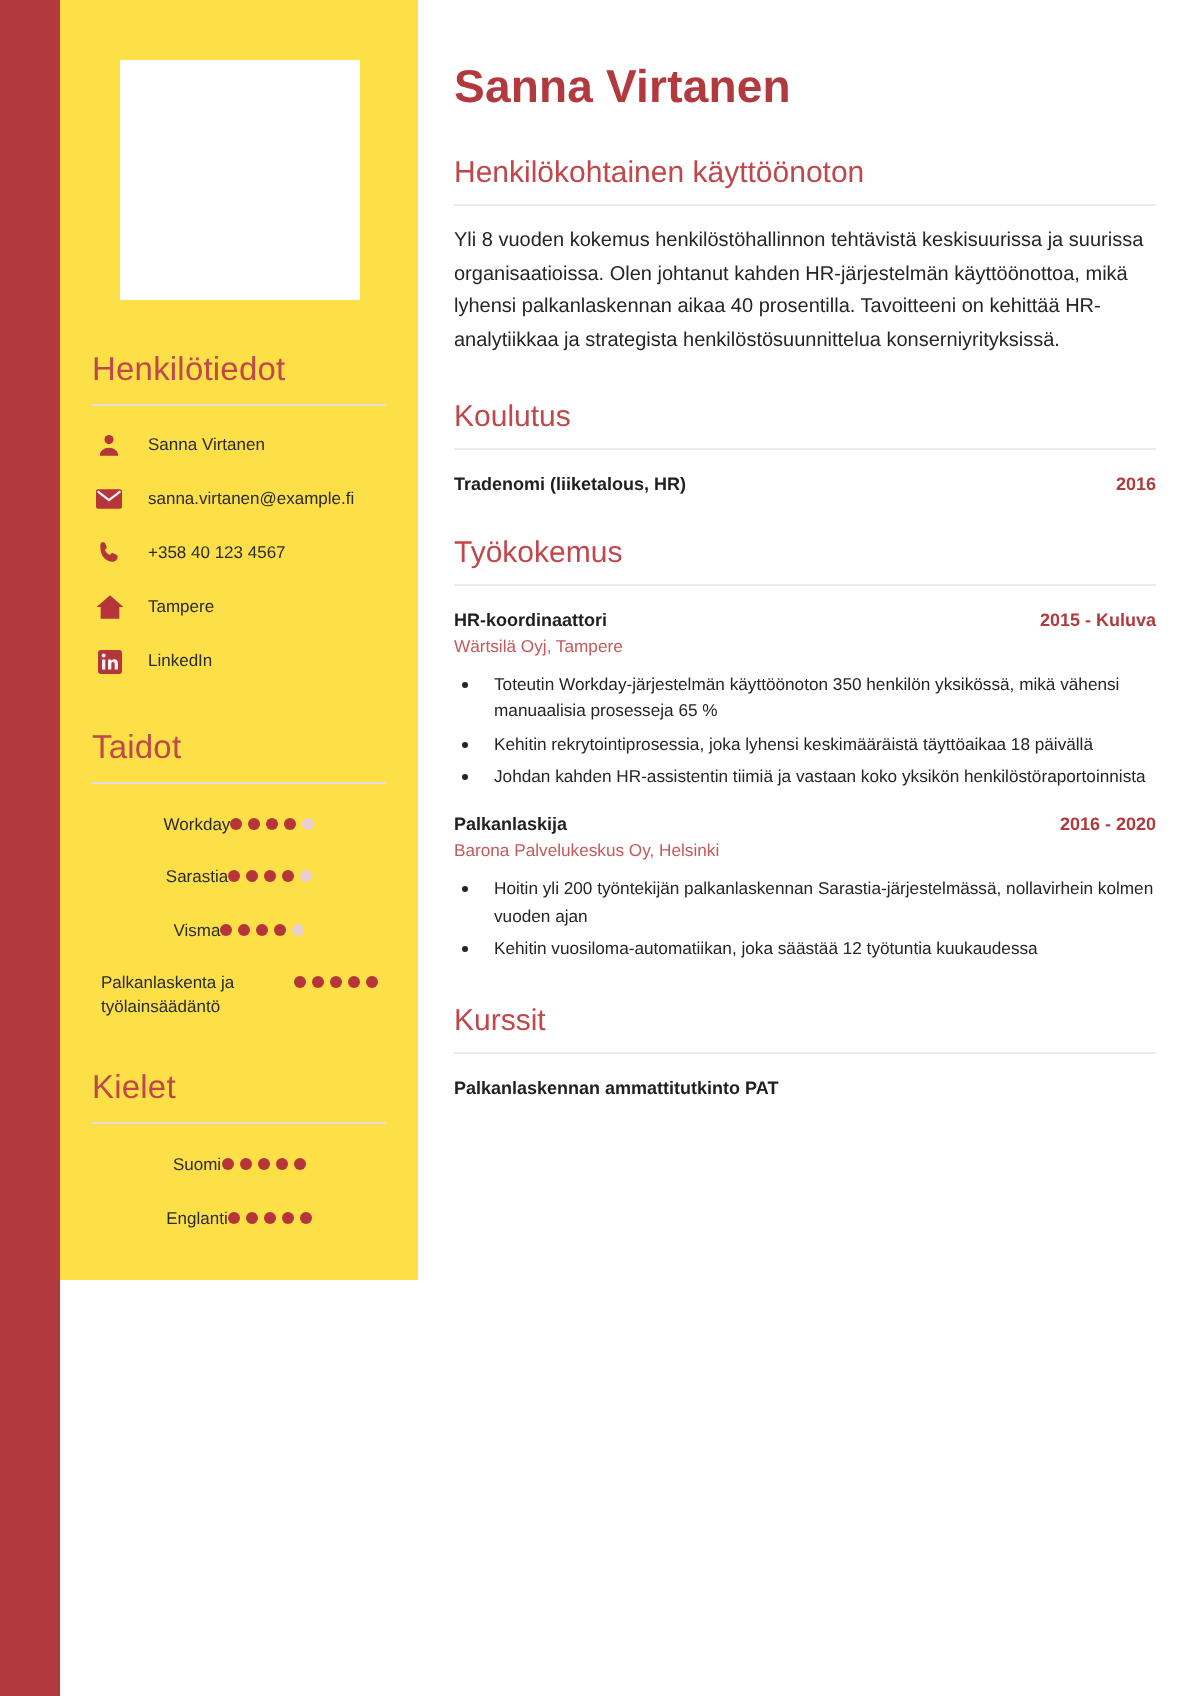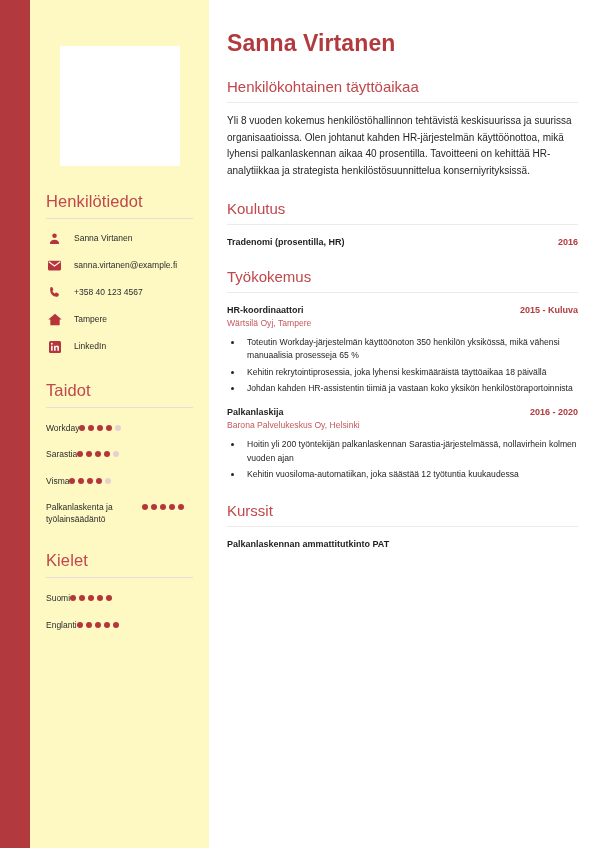--- a/index.html
+++ b/index.html
@@ -25,23 +25,23 @@
     width: 30px;
     height: 848px;
     background: #b23a3e;
     flex: 0 0 30px;
   }
 
   
   .sidebar {
     width: 179px;
     flex: 0 0 179px;
-    height: 848px;
-    background: #fef9c3;
-    padding: 16px 16px;
+    height: 640px;
+    background: #fde047;
+    padding: 0 16px;
   }
 
   .photo {
     width: 120px;
     height: 120px;
     background: #ffffff;
     margin: 30px 0 0 14px;
   }
 
   .side-heading {
@@ -79,21 +79,21 @@
     font-size: 8.5px;
     color: #2b2b2b;
     line-height: 1.2;
   }
 
   
   .rate-list { margin-top: 11px; }
   .rate-row {
     display: flex;
     align-items: flex-start;
-    justify-content: flex-start;
+    justify-content: center;
     margin-bottom: 10px;
     margin-top: 15px;
   }
   .rate-label {
     font-size: 8.5px;
     color: #2b2b2b;
     line-height: 1.35;
     max-width: 96px;
   }
   .dots {
@@ -330,32 +330,32 @@
         </div>
     </div>
 
   </aside>
 
   <main class="main">
 
     <h1 class="name">Sanna Virtanen</h1>
 
     <section>
-      <h2 class="main-heading">Henkilökohtainen täyttöaikaa</h2>
+      <h2 class="main-heading">Henkilökohtainen käyttöönoton</h2>
       <div class="main-rule"></div>
       <p class="summary">Yli 8 vuoden kokemus henkilöstöhallinnon tehtävistä keskisuurissa ja suurissa organisaatioissa. Olen johtanut kahden HR-järjestelmän käyttöönottoa, mikä lyhensi palkanlaskennan aikaa 40 prosentilla. Tavoitteeni on kehittää HR-analytiikkaa ja strategista henkilöstösuunnittelua konserniyrityksissä.</p>
     </section>
 
     <section>
       <h2 class="main-heading">Koulutus</h2>
       <div class="main-rule"></div>
       <div>
           <div class="entry">
             <div class="entry-head">
-              <span class="entry-title">Tradenomi (prosentilla, HR)</span>
+              <span class="entry-title">Tradenomi (liiketalous, HR)</span>
               <span class="entry-date">2016</span>
             </div>
           </div>
         </div>
     </section>
 
     <section>
       <h2 class="main-heading">Työkokemus</h2>
       <div class="main-rule"></div>
       <div>

